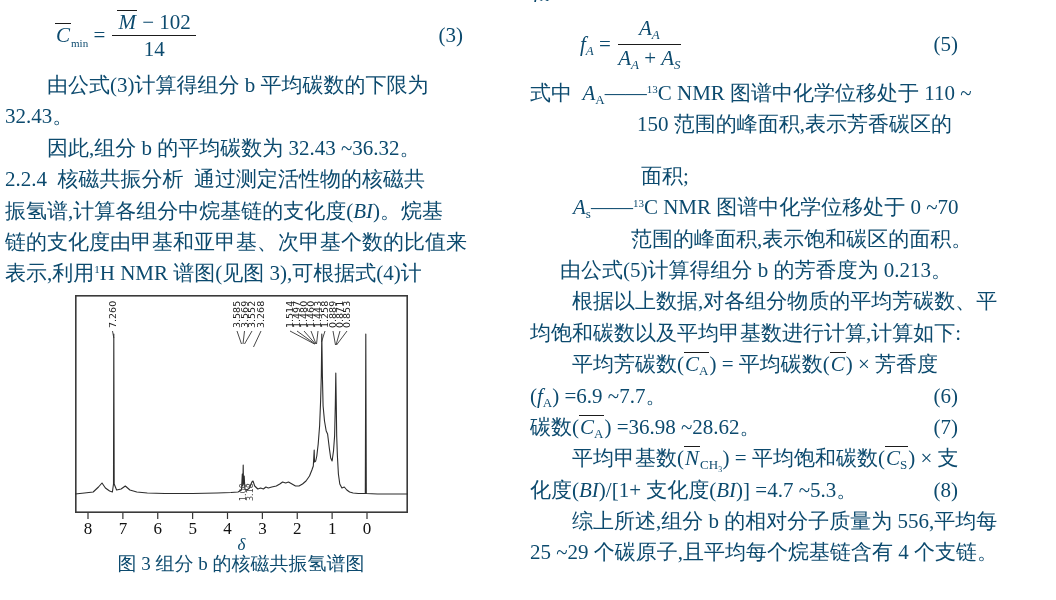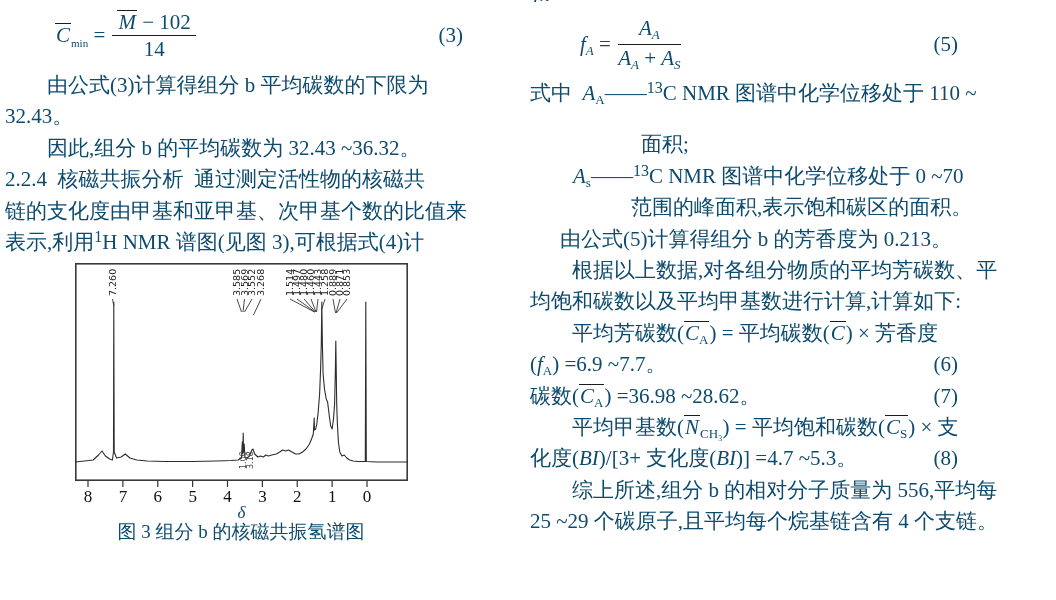--- a/index.html
+++ b/index.html
@@ -4,21 +4,21 @@
 <style>
   html,body{margin:0;padding:0;background:#e8e8e8;}
   .page{position:relative;width:1056px;height:600px;background:#ffffff;overflow:hidden;
         font-family:"Liberation Serif","DejaVu Serif",serif;color:#0c4a6e;}
   .col{position:absolute;top:0;}
   .col-left{left:5px;width:460px;}
   .col-right{left:530px;width:430px;}
   .line{height:31.4px;line-height:31.4px;font-size:21px;white-space:pre;position:relative;}
   .i{font-style:italic;}
   .sb{font-size:13px;position:relative;top:4px;}
-  .sp{font-size:16px;position:relative;top:-7px;}
+  .sp{font-size:11px;position:relative;top:-7px;}
   .ov{display:inline-block;border-top:1.5px solid #1b1b1b;line-height:1.05;padding:0 1px;}
   .eqno{position:absolute;right:2px;top:50%;transform:translateY(-50%);font-size:21px;}
   .line .eqno{top:0;transform:none;}
   .eq-block{position:relative;display:flex;align-items:center;white-space:pre;
             font-size:21px;padding-left:50px;}
   #eq3{height:70px;} #eq5{height:68px;}
   .frac{display:inline-flex;flex-direction:column;text-align:center;vertical-align:middle;margin:8px 2px;}
   .frac .num{border-bottom:1.4px solid #1b1b1b;padding:0 5px 1px 5px;line-height:24px;}
   .frac .den{padding-top:1px;line-height:24px;}
   .lsub{font-size:11px;position:relative;top:5px;}
@@ -38,20 +38,21 @@
     <div class="eq-block" id="eq3">
       <span><span class="ov"><span class="i">C</span></span><span class="lsub">min</span></span><span> = </span><span class="frac"><span class="num"><span class="ov"><span class="i">M</span></span><span> − 102</span></span><span class="den">14</span></span>
       <span class="eqno">(3)</span>
     </div>
 
     <div id="left-lines">
         <div class="line" style="padding-left: 42px;"><span>由公式(3)计算得组分 b 平均碳数的下限为</span></div>
         <div class="line"><span>32.43。</span></div>
         <div class="line" style="padding-left: 42px;"><span>因此,组分 b 的平均碳数为 32.43 ~36.32。</span></div>
         <div class="line"><span>2.2.4  核磁共振分析  通过测定活性物的核磁共</span></div>
+        <div class="line"><span>振氢谱,计算各组分中烷基链的支化度(</span><span class="i">BI</span><span>)。烷基</span></div>
         <div class="line"><span>链的支化度由甲基和亚甲基、次甲基个数的比值来</span></div>
         <div class="line"><span>表示,利用</span><span class="sp">1</span><span>H NMR 谱图(见图 3),可根据式(4)计</span></div>
       </div>
 
     <div class="figure">
       <svg id="nmr-svg" width="333" height="240">
           <rect x="0.8" y="0.8" width="331.4" height="216.4" fill="none" stroke="#3a3a3a" stroke-width="1.6"></rect>
           <path d="M0.1 199.0 L9.5 198.0 L18.2 197.0 L23.5 192.0 L27.0 188.0 L30.4 193.0 L34.6 196.0 L37.4 197.0 L38.5 189.0 L38.8 39.0 L39.2 189.0 L41.6 195.0 L46.1 194.0 L50.3 191.0 L54.9 195.0 L61.8 197.0 L72.3 198.0 L89.7 198.5 L117.6 198.5 L142.0 198.0 L156.0 197.5 L163.0 197.0 L166.5 195.0 L167.3 179.0 L167.8 191.0 L168.2 170.0 L168.5 189.0 L169.2 181.0 L169.9 194.0 L172.0 195.0 L174.5 193.0 L176.9 187.0 L178.0 186.0 L179.7 191.0 L182.8 194.0 L185.6 193.0 L188.4 194.0 L190.9 192.0 L193.3 193.0 L196.8 192.0 L201.3 191.0 L204.8 189.0 L207.6 187.0 L210.7 188.0 L213.5 187.0 L217.0 189.0 L220.5 191.0 L224.0 191.0 L227.5 189.0 L231.0 186.0 L234.5 181.0 L236.9 175.0 L238.3 171.0 L239.2 155.0 L239.5 167.0 L240.7 166.0 L241.8 161.0 L243.2 149.0 L244.6 131.0 L245.6 106.0 L246.3 81.0 L246.8 39.0 L247.4 81.0 L248.1 111.0 L249.5 126.0 L251.2 136.0 L252.6 139.0 L254.3 153.0 L255.7 163.0 L257.1 166.0 L258.5 156.0 L259.6 141.0 L260.3 111.0 L260.8 78.0 L261.3 111.0 L261.7 141.0 L262.4 161.0 L263.4 179.0 L264.8 189.0 L266.9 193.0 L269.3 192.0 L271.8 195.0 L274.6 197.0 L278.1 198.0 L283.3 198.5 L288.5 198.5 L290.3 198.5 L290.8 39.0 L291.3 198.5 L302.5 199.0 L319.9 199.0 L332.8 199.0" fill="none" stroke="#2d2d2d" stroke-width="1.1" stroke-linejoin="round"></path>
           <line x1="13" y1="218" x2="13" y2="224" stroke="#333" stroke-width="1.2"></line>
           <text x="13" y="239" text-anchor="middle" font-size="17" fill="#111" font-family="&quot;Liberation Serif&quot;,&quot;DejaVu Serif&quot;,serif">8</text>
@@ -112,29 +113,30 @@
       <div class="frag" id="frag"><span class="i">f</span><span class="sb">A</span><span>。</span></div>
     </div>
 
     <div class="eq-block" id="eq5">
       <span><span class="i">f</span><span class="esub i">A</span></span><span> = </span><span class="frac"><span class="num"><span class="i">A</span><span class="esub i">A</span></span><span class="den"><span class="i">A</span><span class="esub i">A</span><span> + </span><span class="i">A</span><span class="esub i">S</span></span></span>
       <span class="eqno">(5)</span>
     </div>
 
     <div id="right-lines">
         <div class="line"><span>式中  </span><span class="i">A</span><span class="sb">A</span><span>——</span><span class="sp">13</span><span>C NMR 图谱中化学位移处于 110 ~</span></div>
+        <div class="line" style="padding-left: 107px;"><span>150 范围的峰面积,表示芳香碳区的</span></div>
         <div class="line" style="padding-left: 111px; margin-top: 20px;"><span>面积;</span></div>
         <div class="line" style="padding-left: 43px;"><span class="i">A</span><span class="sb">s</span><span>——</span><span class="sp">13</span><span>C NMR 图谱中化学位移处于 0 ~70</span></div>
         <div class="line" style="padding-left: 101px;"><span>范围的峰面积,表示饱和碳区的面积。</span></div>
         <div class="line" style="padding-left: 30px;"><span>由公式(5)计算得组分 b 的芳香度为 0.213。</span></div>
         <div class="line" style="padding-left: 42px;"><span>根据以上数据,对各组分物质的平均芳碳数、平</span></div>
         <div class="line"><span>均饱和碳数以及平均甲基数进行计算,计算如下:</span></div>
         <div class="line" style="padding-left: 42px;"><span>平均芳碳数(</span><span class="ov"><span class="i">C</span><span class="sb">A</span></span><span>) = 平均碳数(</span><span class="ov"><span class="i">C</span></span><span>) × 芳香度</span></div>
         <div class="line"><span>(</span><span class="i">f</span><span class="sb">A</span><span>) =6.9 ~7.7。</span><span class="eqno">(6)</span></div>
         <div class="line"><span>碳数(</span><span class="ov"><span class="i">C</span><span class="sb">A</span></span><span>) =36.98 ~28.62。</span><span class="eqno">(7)</span></div>
         <div class="line" style="padding-left: 42px;"><span>平均甲基数(</span><span class="ov"><span class="i">N</span></span><span class="sb">CH₃</span><span>) = 平均饱和碳数(</span><span class="ov"><span class="i">C</span><span class="sb">S</span></span><span>) × 支</span></div>
-        <div class="line"><span>化度(</span><span class="i">BI</span><span>)/[3+ 支化度(</span><span class="i">BI</span><span>)] =4.7 ~5.3。</span><span class="eqno">(8)</span></div>
+        <div class="line"><span>化度(</span><span class="i">BI</span><span>)/[1+ 支化度(</span><span class="i">BI</span><span>)] =4.7 ~5.3。</span><span class="eqno">(8)</span></div>
         <div class="line" style="padding-left: 42px;"><span>综上所述,组分 b 的相对分子质量为 556,平均每</span></div>
         <div class="line"><span>25 ~29 个碳原子,且平均每个烷基链含有 4 个支链。</span></div>
       </div>
   </div>
 
 </div>
 
 </body></html>

